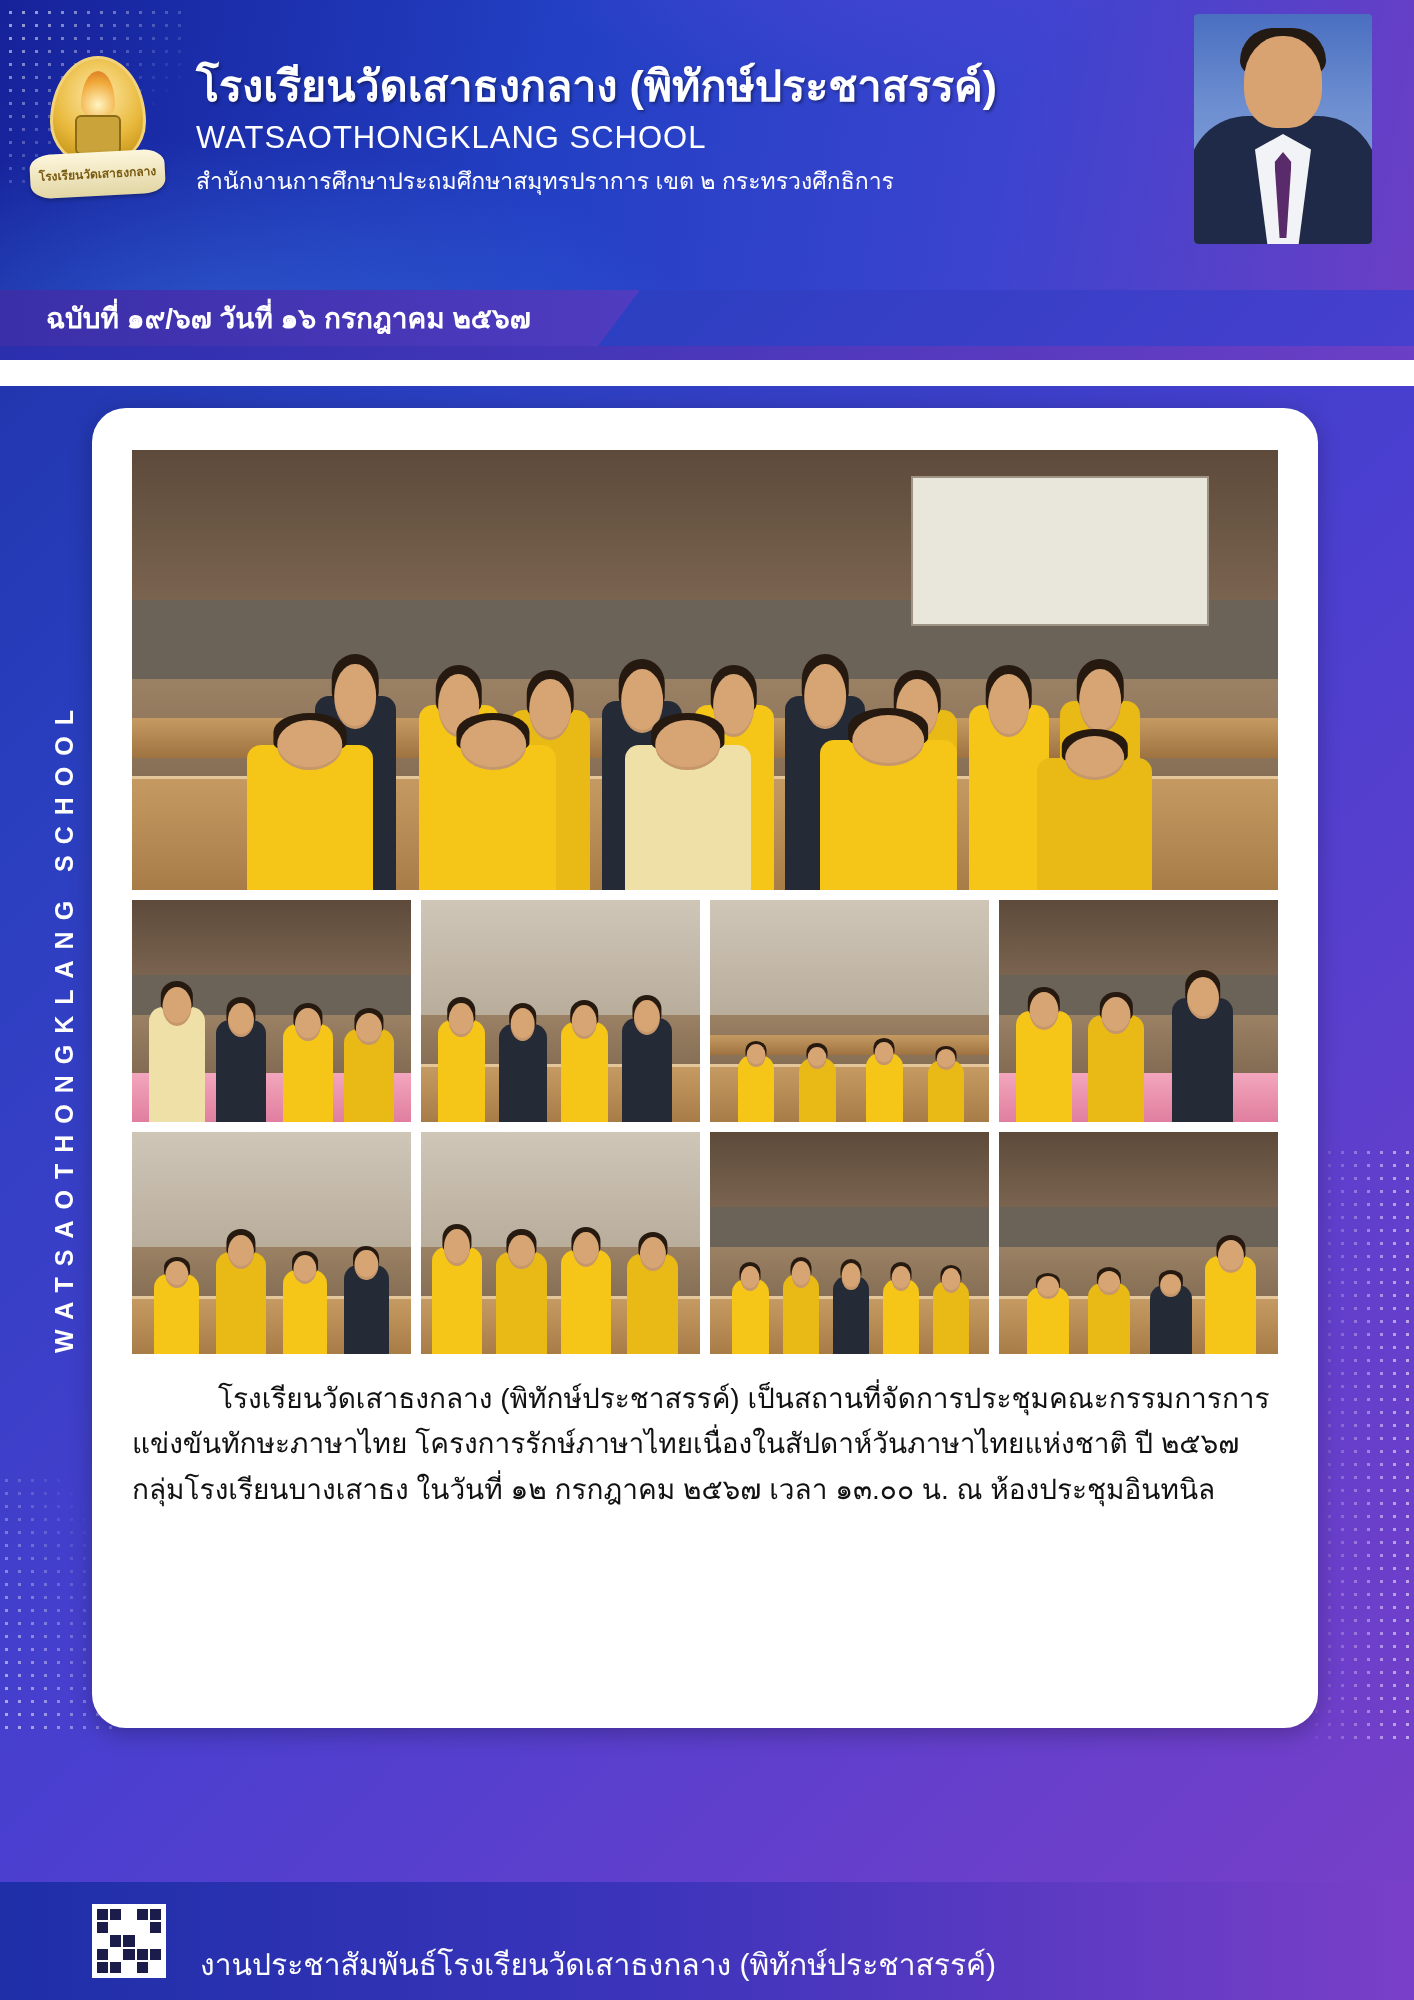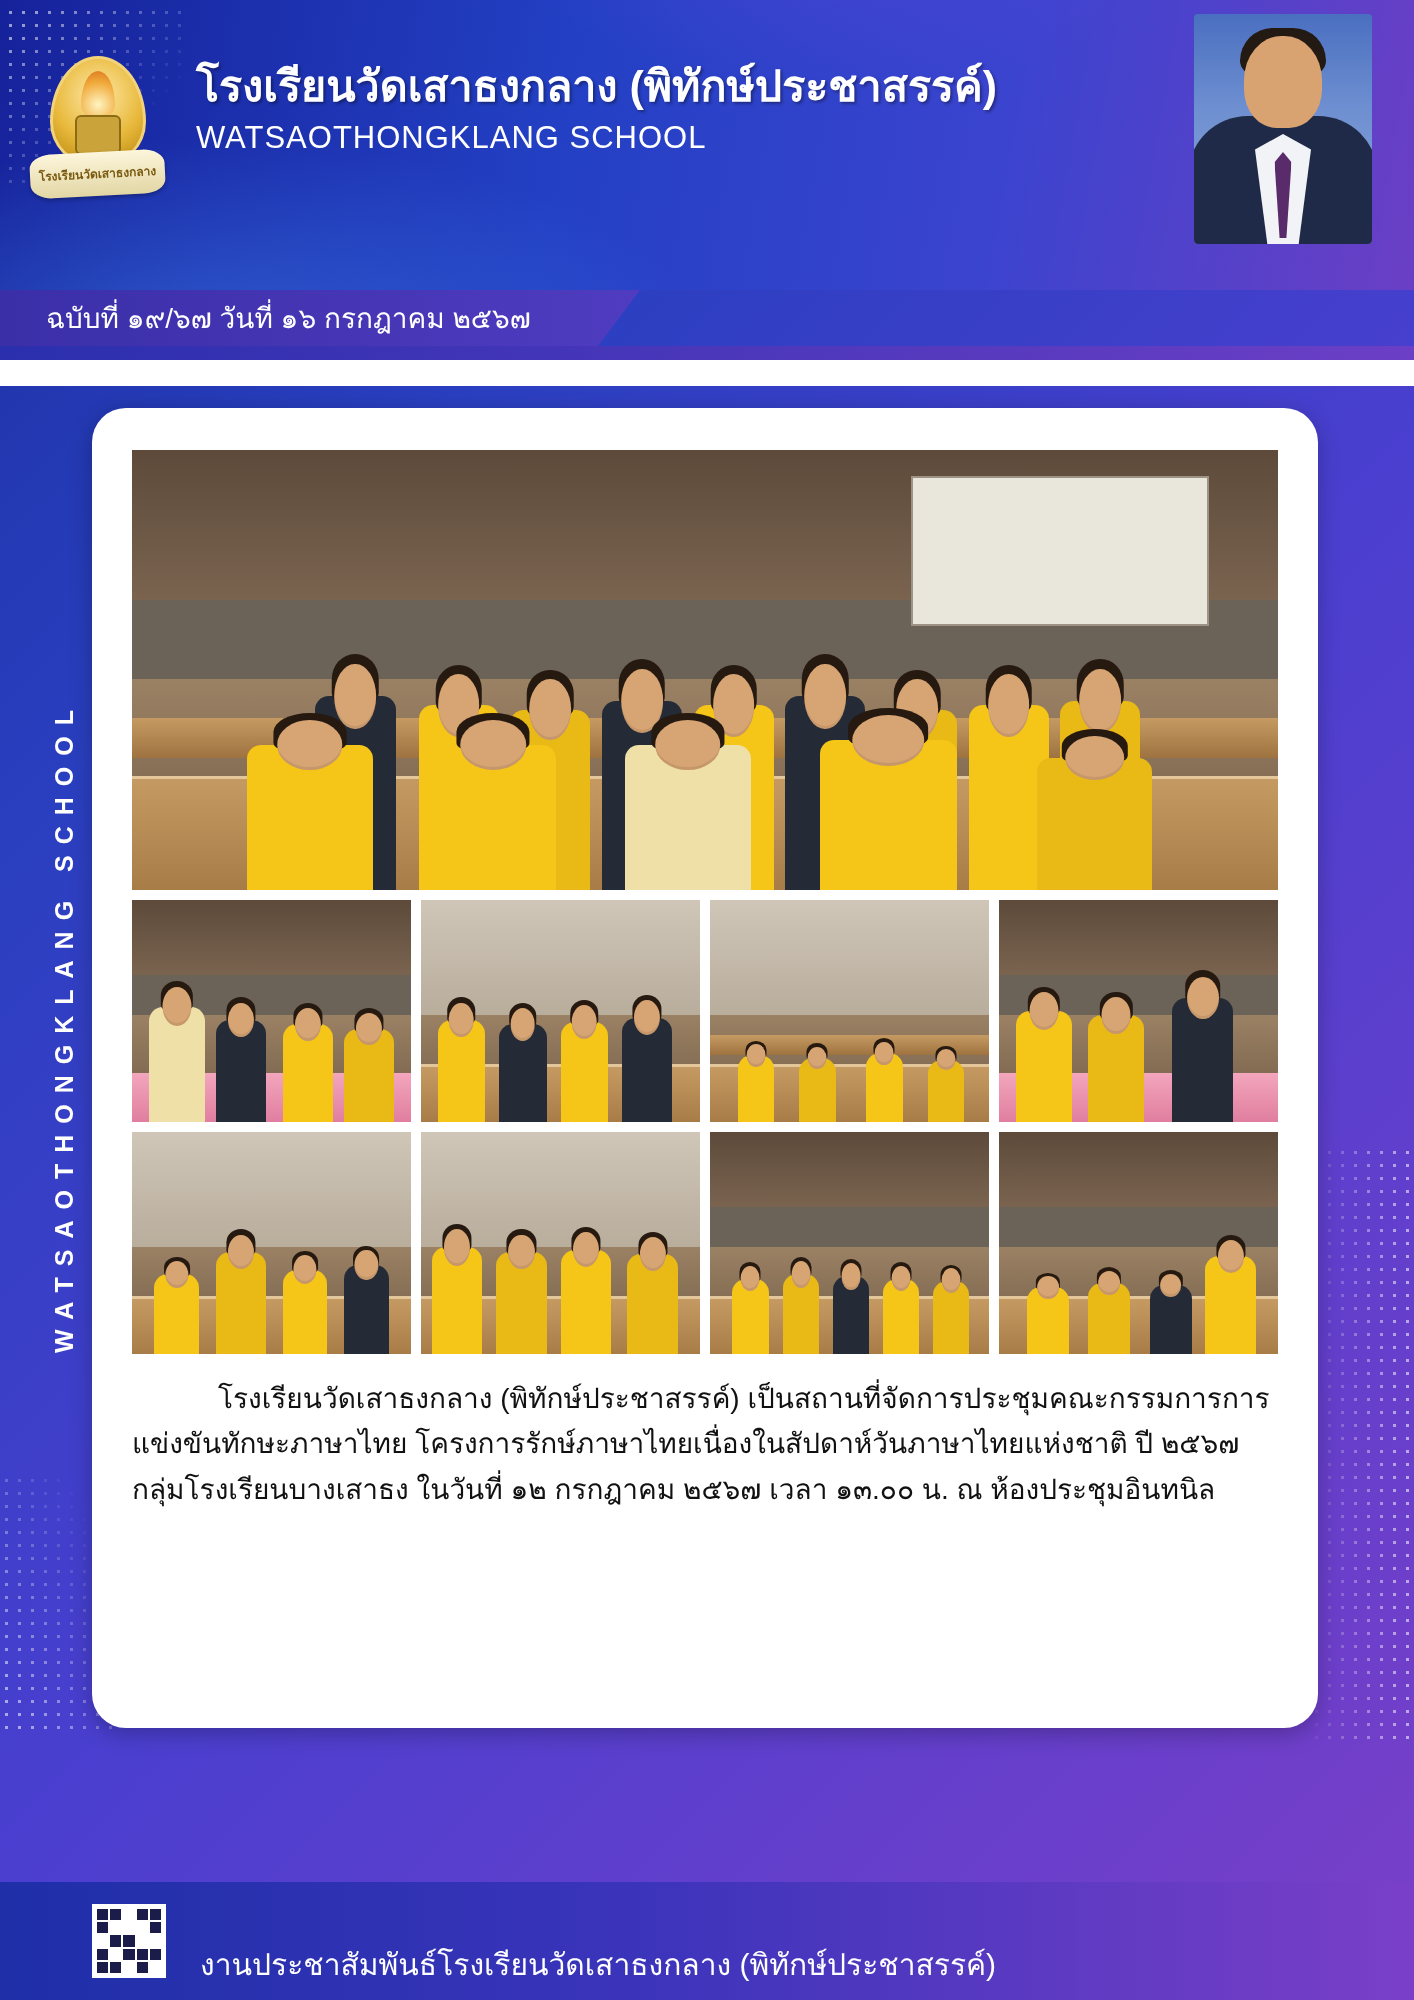--- a/index.html
+++ b/index.html
@@ -139,21 +139,21 @@
     position: relative; height: 56px;
   }
   .issue-badge {
     position: absolute; left: 0; top: 0;
     height: 56px; min-width: 640px;
     background: linear-gradient(90deg, #3b2fa8, #4f3cc0);
     display: flex; align-items: center;
     padding-left: 46px; padding-right: 90px;
     clip-path: polygon(0 0, 100% 0, calc(100% - 42px) 100%, 0 100%);
   }
-  .issue-badge span { color:#fff; font-size: 28px; font-weight: 400; white-space: nowrap;}
+  .issue-badge span { color:#fff; font-size: 28px; font-weight: 700; white-space: nowrap;}
 
   
   .band {
     position: relative; height: 118px;
     background: linear-gradient(90deg,#ffffff 0%, #f4f6ff 55%, #eceeff 100%);
     display: flex; align-items: center;
   }
   .band .headline {
     font-size: 52px; font-weight: bold; color: #2b1f8e;
     margin-left: 46px; white-space: nowrap;
@@ -299,20 +299,21 @@
         <div class="inner"></div>
       </div>
       <div class="ribbon">
         <span>โรงเรียนวัดเสาธงกลาง</span>
       </div>
     </div>
 
     <div class="titles">
       <div class="t-thai">โรงเรียนวัดเสาธงกลาง (พิทักษ์ประชาสรรค์)</div>
       <div class="t-eng">WATSAOTHONGKLANG SCHOOL</div>
+      <div class="t-sub">สำนักงานการศึกษาประถมศึกษาสมุทรปราการ เขต ๒ กระทรวงศึกธิการ</div>
     </div>
 
     <div class="portrait">
       <div class="body"></div>
       <div class="shirt"></div>
       <div class="tie"></div>
       <div class="hair"></div>
       <div class="face"></div>
     </div>
   </div>

